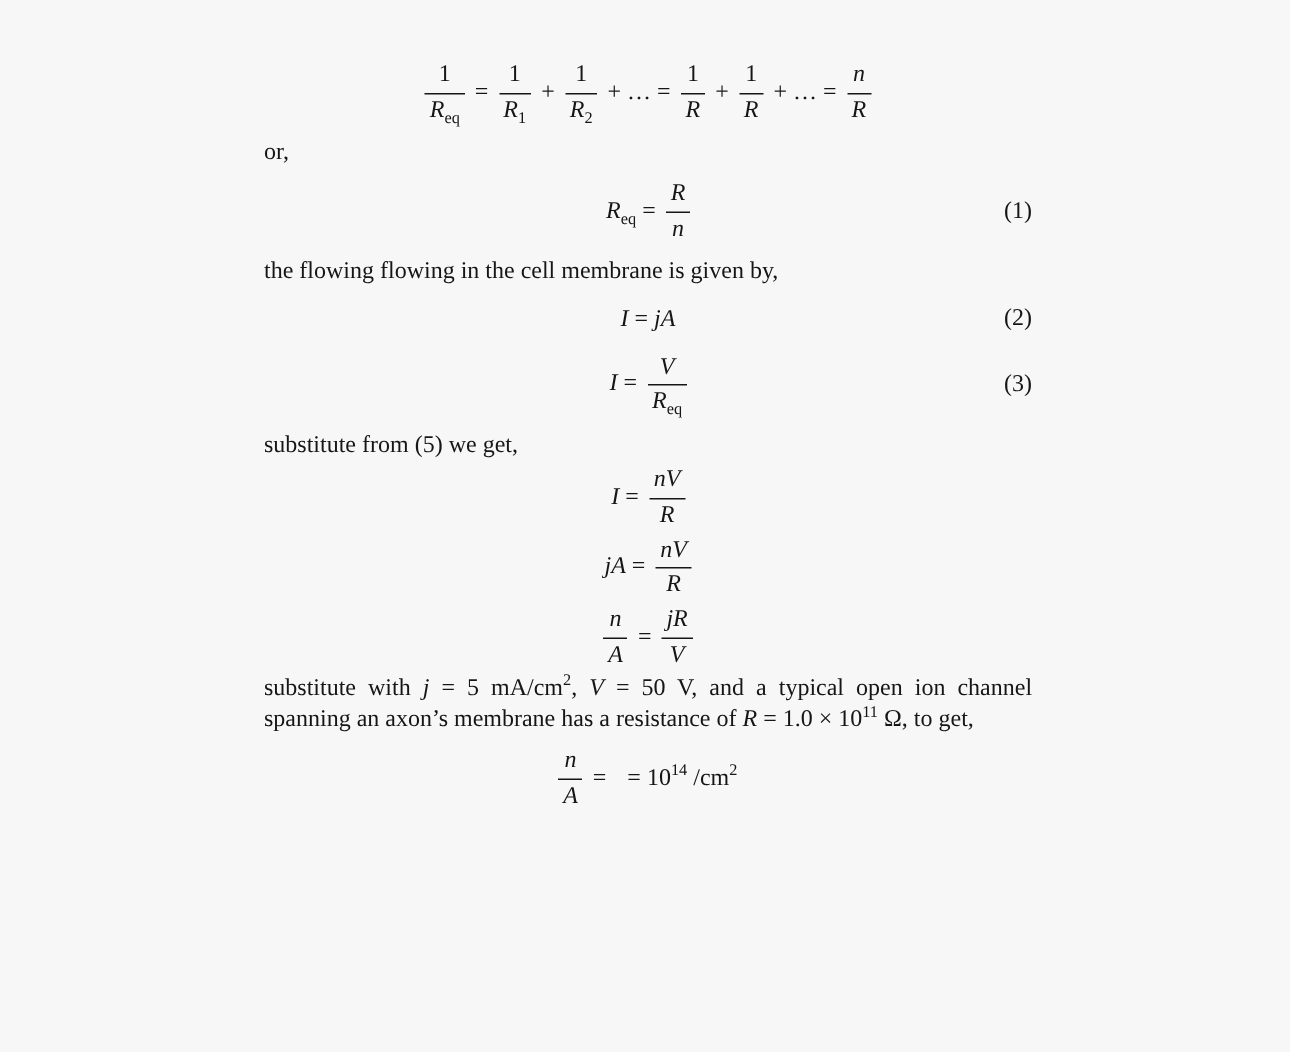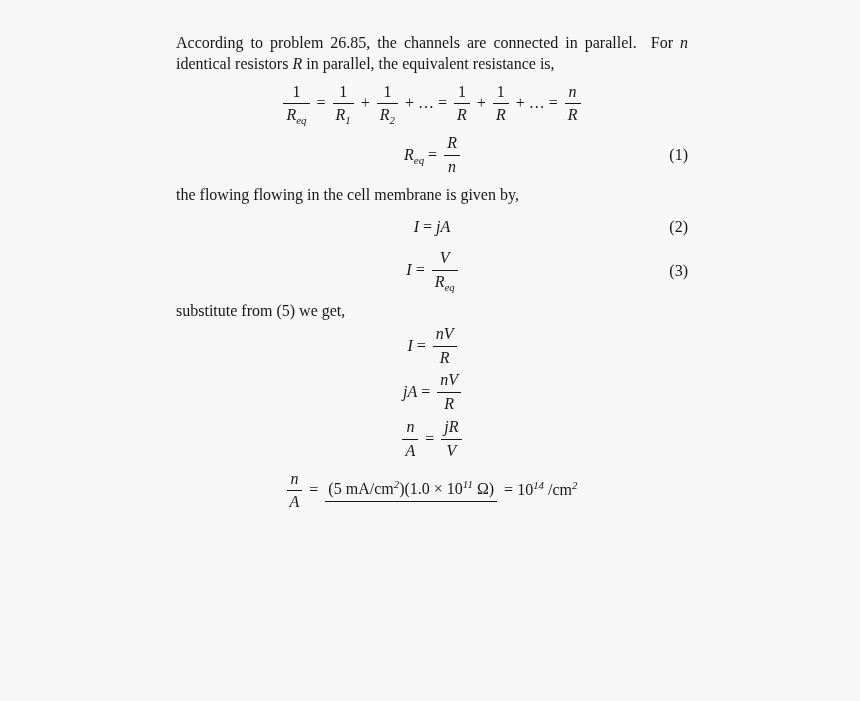--- a/index.html
+++ b/index.html
@@ -12,34 +12,33 @@
   }
   .doc { position: absolute; left: 176px; top: 33px; width: 512px; }
   .par { margin: 0; text-align: justify; }
   .eqrow { position: relative; display: flex; justify-content: center; align-items: center; }
   .eq { display: inline-flex; align-items: center; gap: 7px; white-space: nowrap; }
   .tok { display: inline-block; }
   .frac { display: inline-flex; flex-direction: column; align-self: center; text-align: center; }
   .frac .num { display: block; border-bottom: 1px solid currentColor; padding: 0 3px 1px; }
   .frac .den { display: block; padding: 1px 3px 0; }
   .eqnum { position: absolute; right: 0; top: 50%; transform: translateY(-50%); }
-  sub, sup { font-size: 68%; line-height: 0; font-style: italic; }
+  sub, sup { font-size: 68%; line-height: 0; }
   .m7  { margin: 7px 0; }
   .m8  { margin: 8px 0; }
   .m11 { margin: 11px 0; align-items: center; }
   .m2  { margin: 2px 0; }
   .m1  { margin: 1px 0; }
   i { font-style: italic; }
 </style>
 </head>
 <body style="background: rgb(247, 247, 247); color: rgb(22, 22, 22);">
 
 <div class="doc">
 
-  <p class="par">According to problem 26.85, the channels are connected in parallel.&nbsp; For <i>n</i> identical resistors <i>R</i> in parallel, the equivalent resistance is,</p>
 
   <div class="eqrow m7">
     <span class="eq">
       <span class="frac">
           <span class="num">1</span>
           <span class="den"><i>R</i><sub>eq</sub></span>
         </span>
       <span class="tok">=</span>
       <span class="frac">
           <span class="num">1</span>
@@ -61,20 +60,21 @@
           <span class="den"><i>R</i></span>
         </span>
       <span class="tok">+ … =</span>
       <span class="frac">
           <span class="num"><i>n</i></span>
           <span class="den"><i>R</i></span>
         </span>
     </span>
   </div>
 
+  <p class="par">or,</p>
 
   <div class="eqrow m7">
     <span class="eq">
       <span class="tok"><i>R</i><sub>eq</sub> =</span>
       <span class="frac">
           <span class="num"><i>R</i></span>
           <span class="den"><i>n</i></span>
         </span>
     </span>
     <span class="eqnum">(1)</span>
@@ -132,28 +132,28 @@
           <span class="den"><i>A</i></span>
         </span>
       <span class="tok">=</span>
       <span class="frac">
           <span class="num"><i>jR</i></span>
           <span class="den"><i>V</i></span>
         </span>
     </span>
   </div>
 
+  <p class="par">substitute with <i>j</i> = 5 mA/cm<sup>2</sup>, <i>V</i> = 50 V, and a typical open ion channel spanning an axon’s membrane has a resistance of <i>R</i> = 1.0 × 10<sup>11</sup> Ω, to get,</p>
 
   <div class="eqrow m7">
     <span class="eq">
       <span class="frac">
           <span class="num"><i>n</i></span>
           <span class="den"><i>A</i></span>
         </span>
       <span class="tok">=</span>
       <span class="frac">
-          <span class="num">(5 mA/cm<sup>2</sup>)(1.0 × 10<sup>11</sup> Ω)</span>
         </span>
       <span class="tok">= 10<sup>14</sup> /cm<sup>2</sup></span>
     </span>
   </div>
 
 </div>
 
 </body></html>

